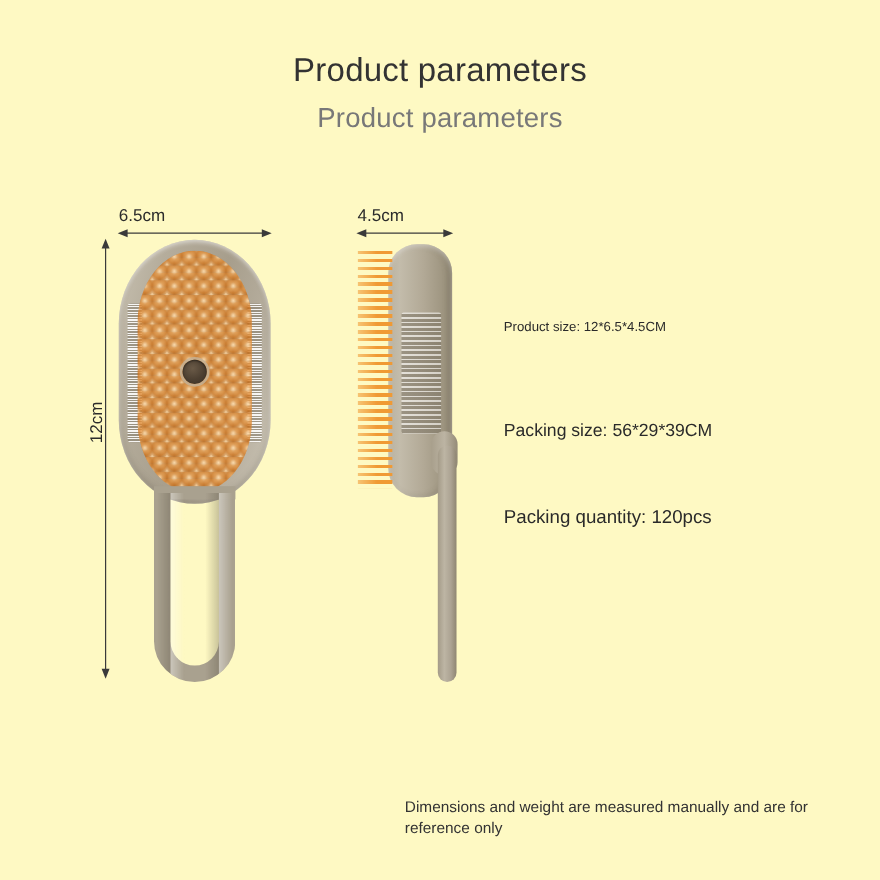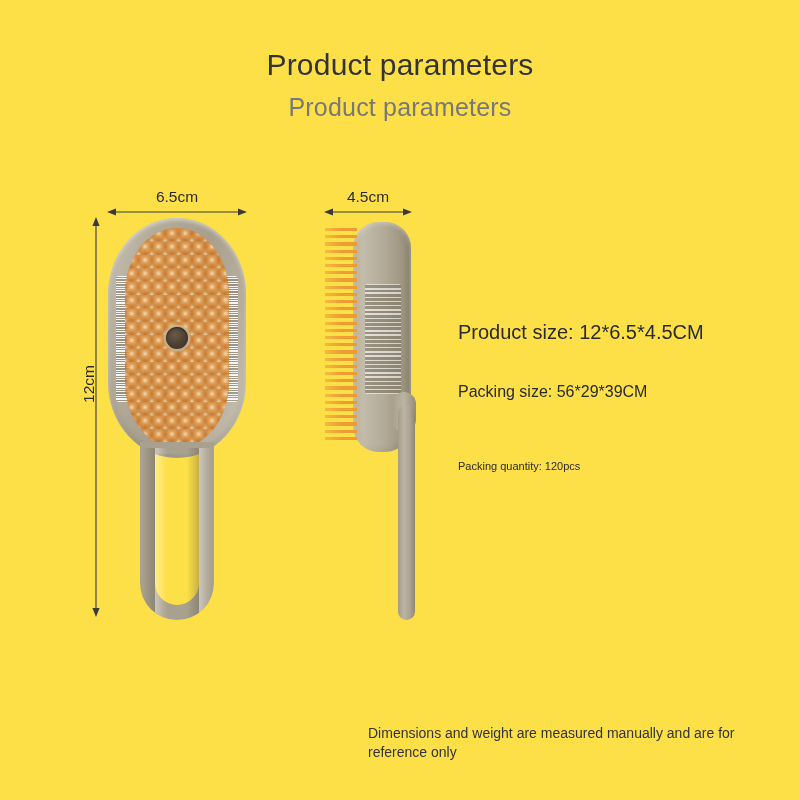--- a/index.html
+++ b/index.html
@@ -7,21 +7,21 @@
     padding: 0;
     background: #ffffff;
   }
   body {
     font-family: "Liberation Sans", sans-serif;
   }
   #page {
     position: relative;
     width: 800px;
     height: 800px;
-    background: #fde047;
+    background: #fef9c3;
     overflow: hidden;
   }
 
   
   .title {
     position: absolute;
     left: 0;
     top: 48px;
     width: 800px;
     text-align: center;
@@ -40,22 +40,22 @@
     letter-spacing: 0.2px;
   }
 
   
   .dim-label {
     position: absolute;
     font-size: 15.5px;
     color: #2b2b2b;
     white-space: nowrap;
   }
-  .dim-label-6 { left: 108px; top: 188px; width: 138px; text-align: center; }
-  .dim-label-4 { left: 325px; top: 188px; width: 86px;  text-align: center; }
+  .dim-label-6 { left: 108px; top: 188px; width: 138px; }
+  .dim-label-4 { left: 325px; top: 188px; width: 86px;  }
   .dim-label-12 {
     left: 70px;
     top: 375px;
     transform: rotate(-90deg);
     transform-origin: center center;
   }
   .arrow-svg { position: absolute; overflow: visible; }
   .arrow-line { stroke: #3a3a3a; stroke-width: 1.1; fill: none; }
   .arrow-head { fill: #3a3a3a; }
 
@@ -235,23 +235,23 @@
     background: linear-gradient(90deg, #a89f8c 0%, #bcb4a3 50%, #948b77 100%);
   }
 
   
   .spec {
     position: absolute;
     left: 458px;
     color: #2a2a2a;
     white-space: nowrap;
   }
-  .spec-1 { top: 321px; font-size: 20px; }
+  .spec-1 { top: 290px; font-size: 12px; }
   .spec-2 { top: 383px; font-size: 16px; }
-  .spec-3 { top: 460px; font-size: 11px; }
+  .spec-3 { top: 460px; font-size: 17px; }
 
   
   .disclaimer {
     position: absolute;
     left: 368px;
     top: 724px;
     width: 400px;
     font-size: 14px;
     line-height: 1.35;
     color: #333333;

